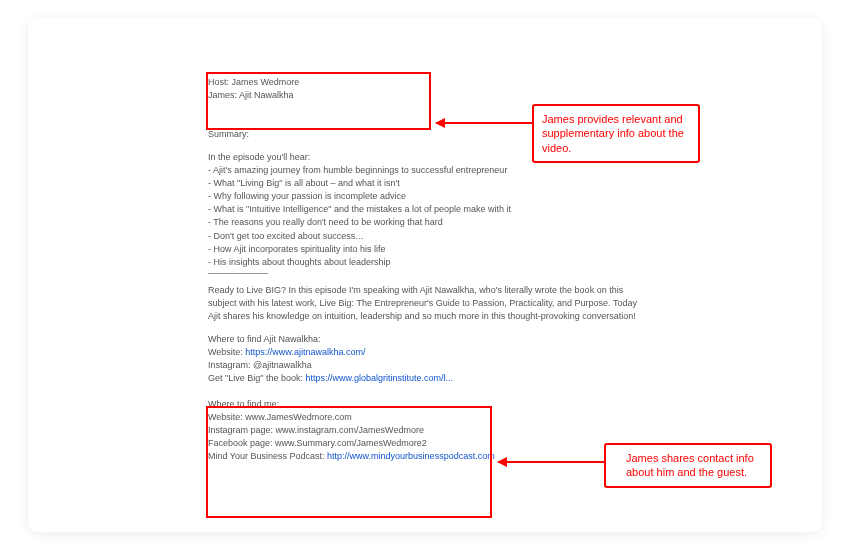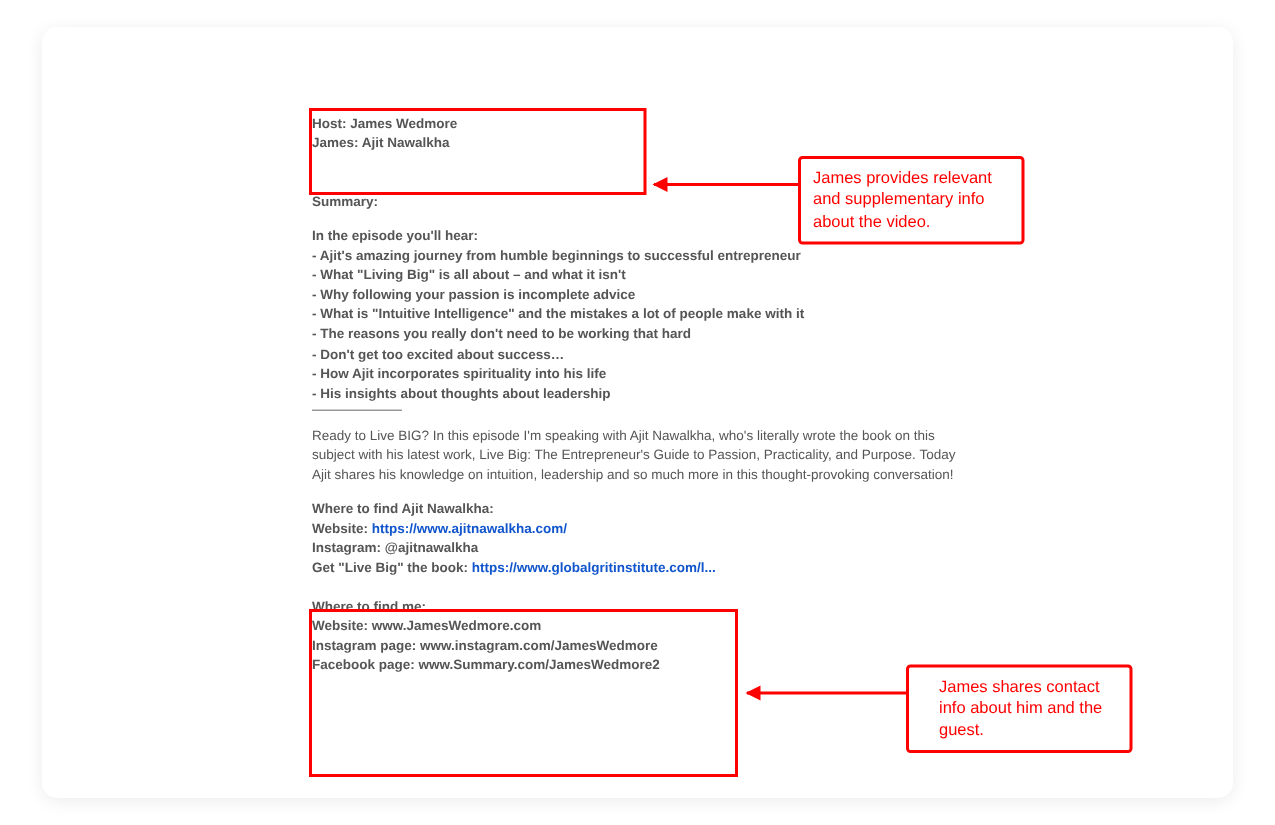--- a/index.html
+++ b/index.html
@@ -56,21 +56,21 @@
     }
     .callout {
       position: absolute;
       background: #fff;
       border: 2px solid #ff0000;
       border-radius: 3px;
       padding: 6px 8px;
       font-size: 11px;
       line-height: 1.3;
       color: #ff0000;
-      width: 151px;
+      width: 168px;
     }
     .callout-top {
       top: 86px;
       left: 504px;
     }
     .callout-bottom {
       top: 425px;
       left: 576px;
       padding-left: 20px;
     }
@@ -98,21 +98,20 @@
     .arrow-bottom {
       top: 443px;
       left: 470px;
       width: 106px;
     }
     .section-block {
       margin-bottom: 10px;
     }
     .line-row {
       display: block;
-      font-weight: bold;
     }
     .divider {
       width: 60px;
       border-bottom: 1px solid #999;
       margin: 4px 0 6px;
     }
   </style>
 </head>
 <body>
 
@@ -162,20 +161,23 @@
       <span class="line-row">Where to find me:</span>
       <span class="line-row">
         <span>Website: </span><span>www.JamesWedmore.com</span>
       </span>
       <span class="line-row">
         <span>Instagram page: </span><span>www.instagram.com/JamesWedmore</span>
       </span>
       <span class="line-row">
         <span>Facebook page: </span><span>www.Summary.com/JamesWedmore2</span>
       </span>
+      <span class="line-row">
+        <span>Mind Your Business Podcast: </span><a href="#">http://www.mindyourbusinesspodcast.com</a>
+      </span>
     </div>
 
   </div>
 
   <div class="highlight-box box-top"></div>
   <div class="highlight-box box-bottom"></div>
 
   <div class="arrow arrow-top"></div>
   <div class="arrow arrow-bottom"></div>
 

